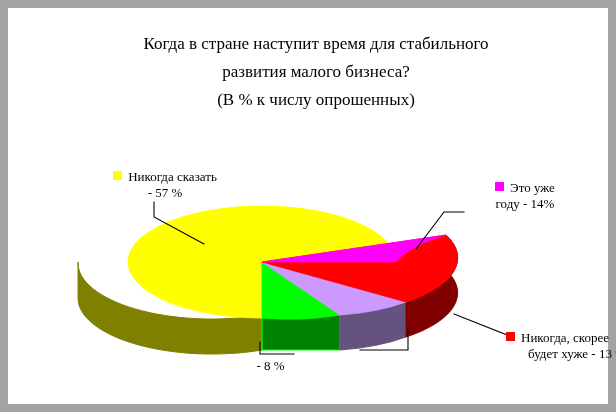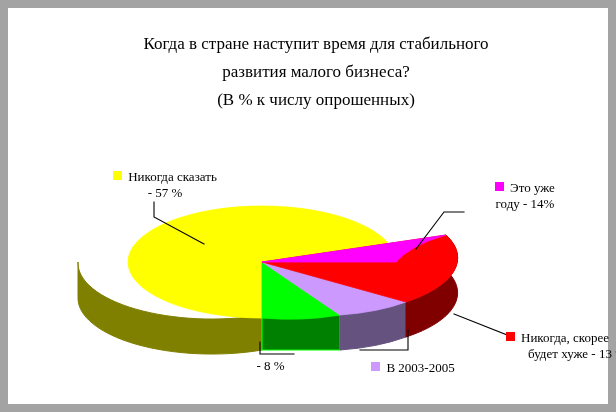--- a/index.html
+++ b/index.html
@@ -164,19 +164,16 @@
         <span class="swatch" style="background:#ff0000"></span><span class="txt">Никогда, скорее</span>
       </span>
       <span class="lbl-line" style="text-align:right">будет хуже - 13 %</span>
     </div>
 
     <div class="label" id="label-posle">
       <span class="lbl-line">- 8 %</span>
     </div>
 
     <div class="label" id="label-v2003">
-      <span class="lbl-line first-line">
-        <span class="swatch" style="background:#cc99ff"></span><span class="txt">В 2003-2005</span>
-      </span>
     </div>
 
   </div>
 </div>
 
 </body></html>

